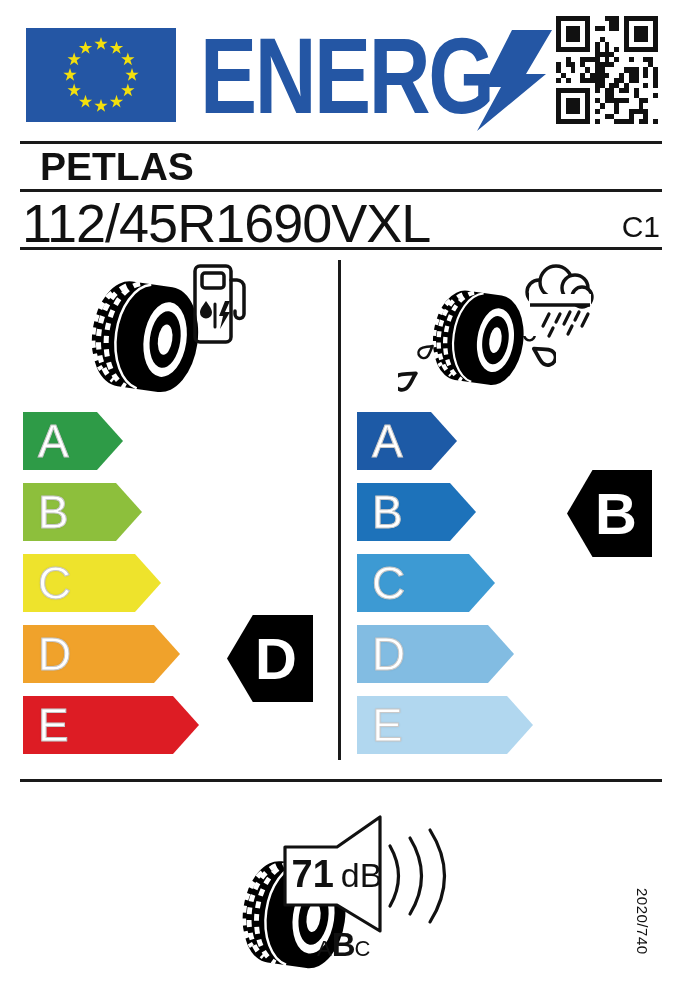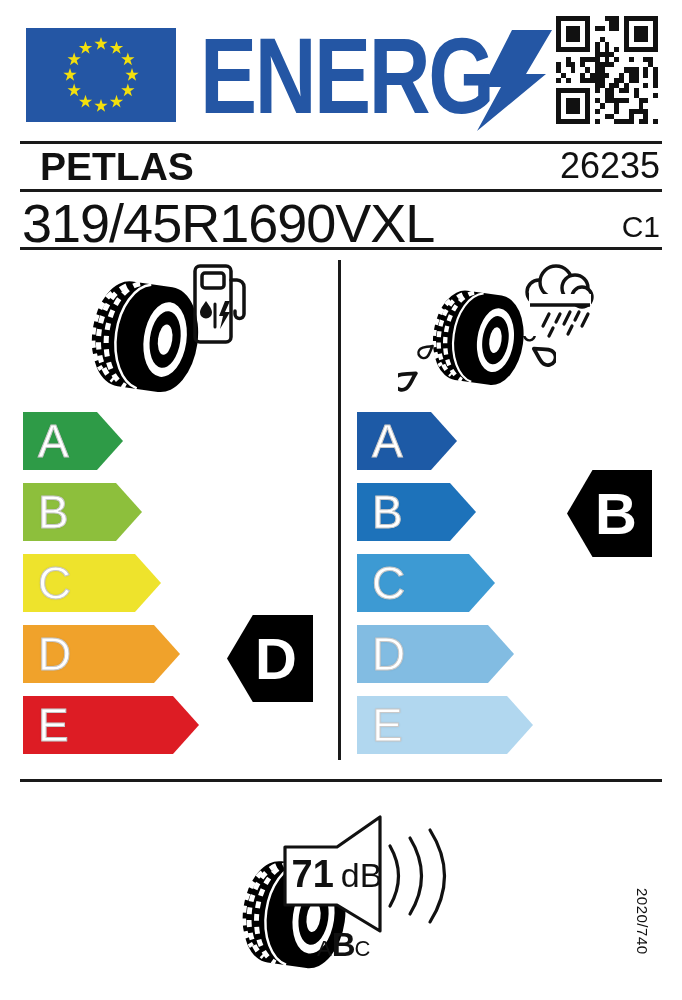--- a/index.html
+++ b/index.html
@@ -299,22 +299,21 @@
       <rect x="18" y="20" width="1" height="1" fill="#111"></rect>
       <rect x="20" y="20" width="1" height="1" fill="#111"></rect>
     </svg>
 
   <div id="rule1" class="abs rule"></div>
   <div id="rule2" class="abs rule"></div>
   <div id="rule3" class="abs rule"></div>
   <div id="rule4" class="abs rule"></div>
 
   <div id="brand" class="abs">PETLAS</div>
-  <div id="article" class="abs">26235</div>
-  <div id="size" class="abs">319/45R1690VXL</div>
+  <div id="size" class="abs">112/45R1690VXL</div>
   <div id="tclass" class="abs">C1</div>
 
   <svg id="tyre-fuel" class="abs" viewBox="0 0 120 120">
     <g transform="rotate(8 60 60)">
       <path d="M38 8 A 32 52 0 0 0 38 112 L 78 112 A 32 52 0 0 0 78 8 Z" fill="#000"></path>
       <path d="M20 22 A 30 46 0 0 0 20 98" fill="none" stroke="#fff" stroke-width="5" stroke-dasharray="7 6"></path>
       <path d="M33 13 A 31 50 0 0 0 33 107" fill="none" stroke="#fff" stroke-width="5" stroke-dasharray="7 6"></path>
       <path d="M46 9 A 32 52 0 0 0 46 111" fill="none" stroke="#fff" stroke-width="5" stroke-dasharray="7 6"></path>
       <path d="M57 8.5 A 32 52 0 0 0 57 111.5" fill="none" stroke="#fff" stroke-width="2.5"></path>
       <ellipse cx="78" cy="60" rx="21" ry="37" fill="#fff"></ellipse>

